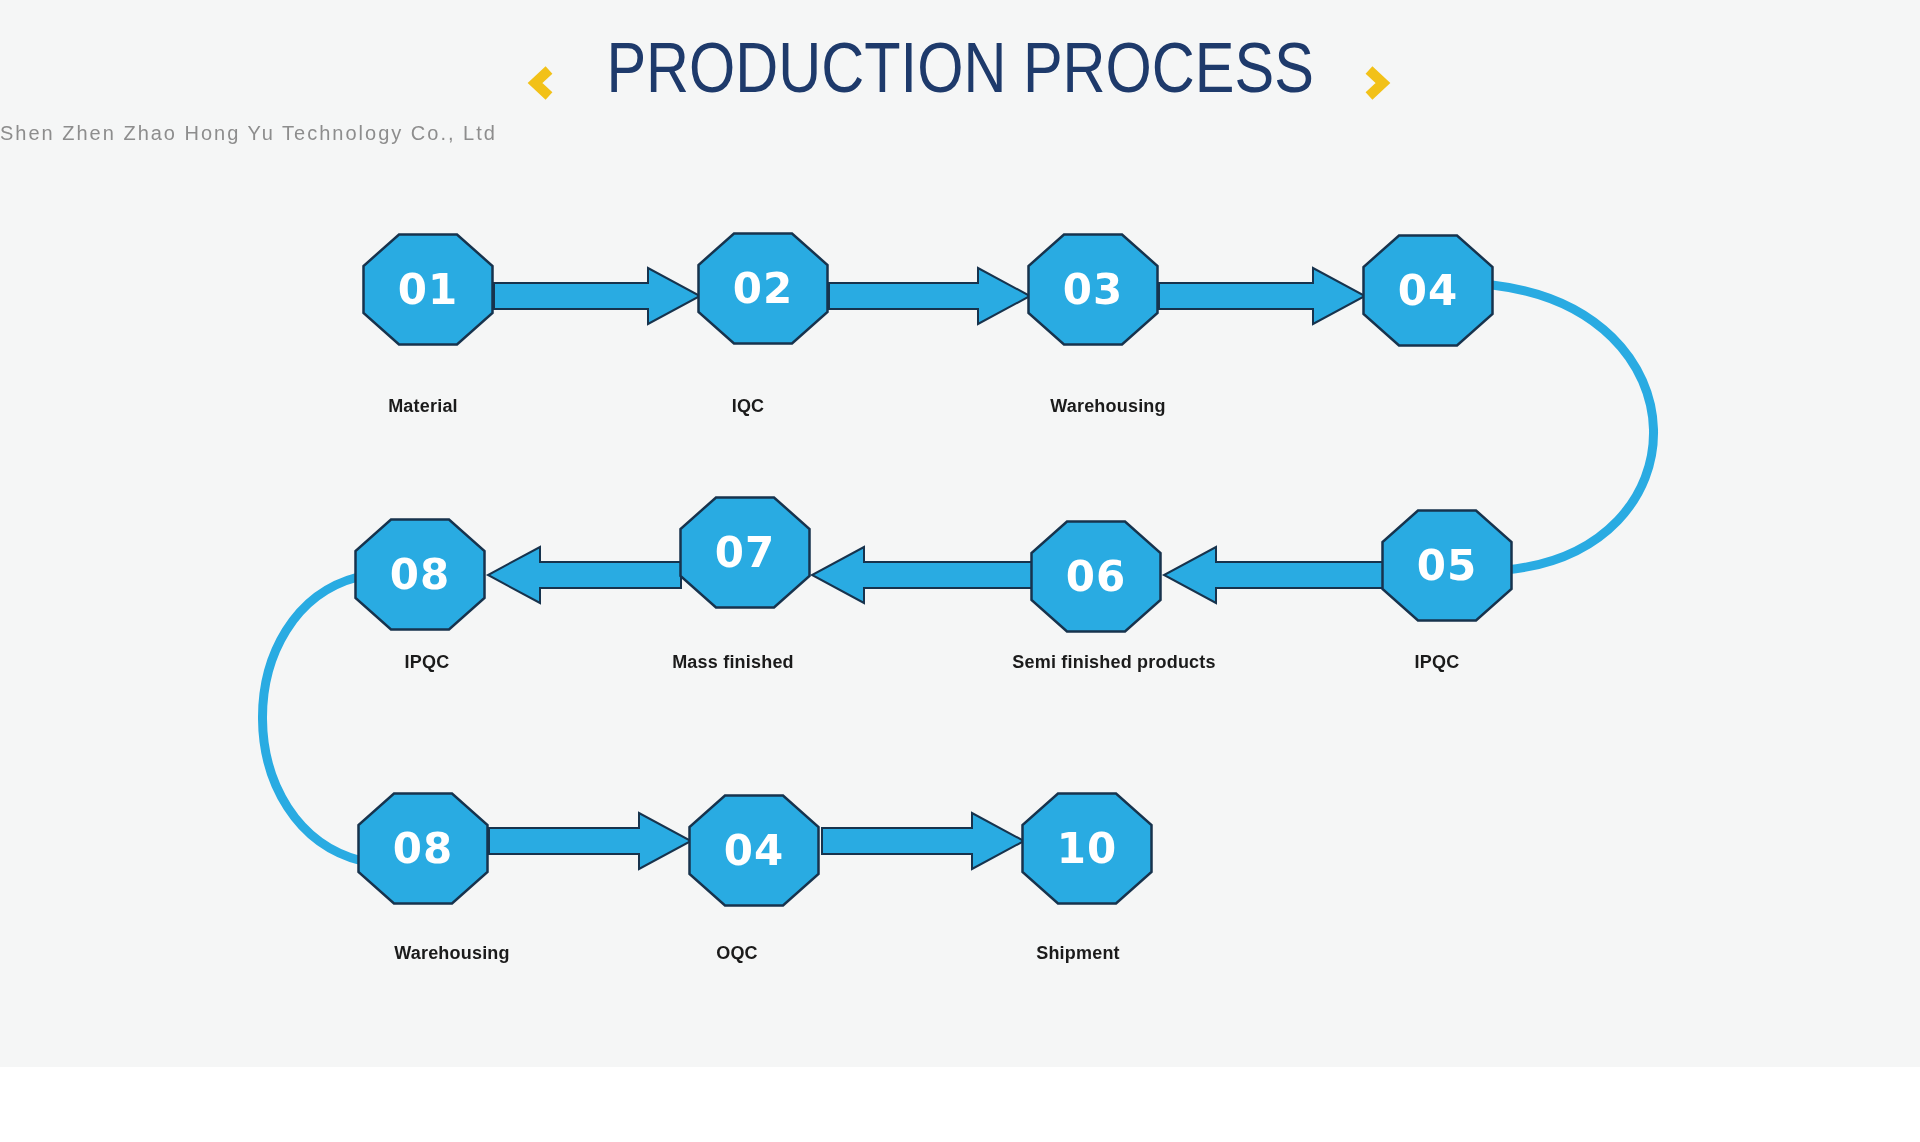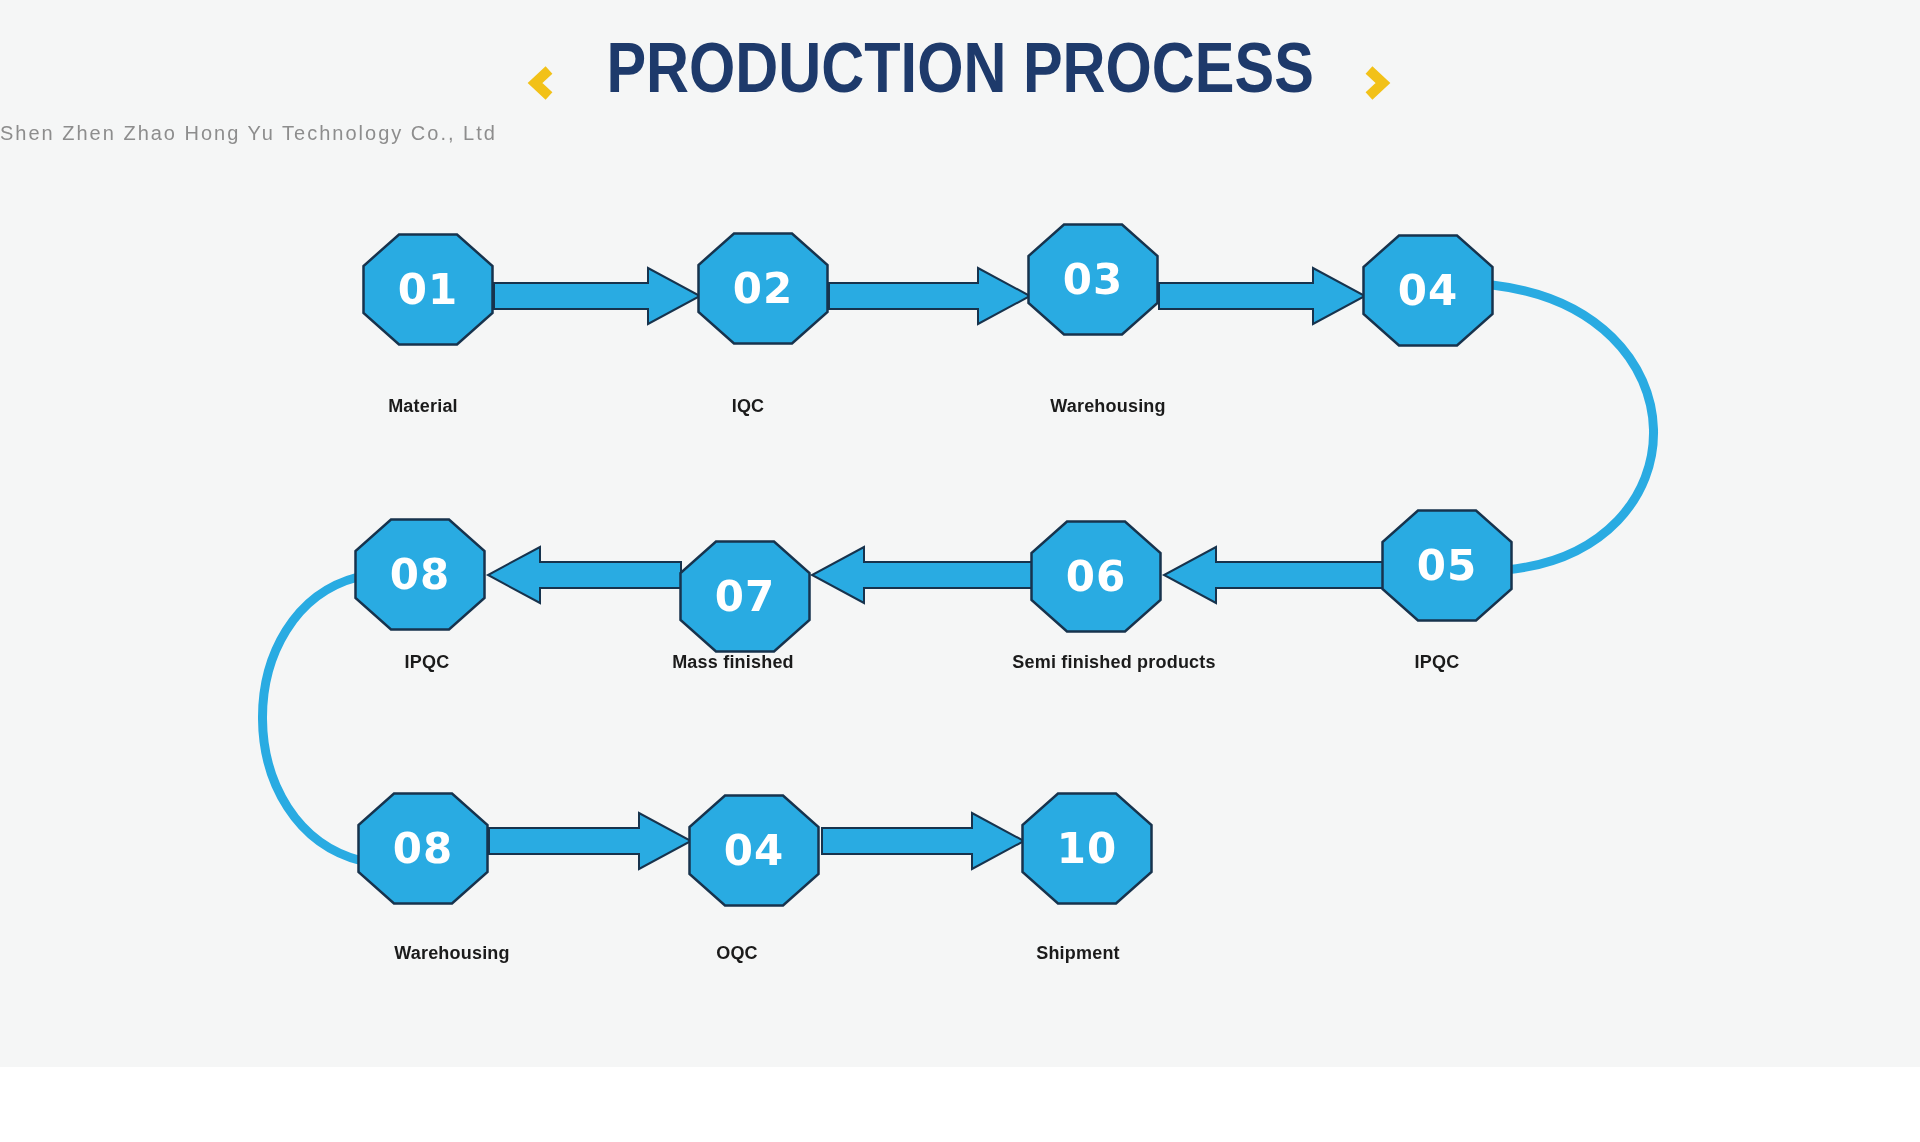--- a/index.html
+++ b/index.html
@@ -2,21 +2,21 @@
 <html style="--bg: #f5f6f6; --accent: #29abe2; --outline: #17334d; --title: #1e3a6b; --chevron: #f2c118; --label: #1b1b1b; --subtitle: #8d8d8d; --number: #ffffff;"><head>
 <meta charset="utf-8">
 <style>
   *{margin:0;padding:0;box-sizing:border-box}
   html,body{width:1920px;height:1142px}
   body{font-family:"Liberation Sans",sans-serif;background:#ffffff}
   .canvas{position:relative;width:1920px;height:1142px;background:var(--bg,#f5f6f6);overflow:hidden}
   .bottom-strip{position:absolute;left:0;top:1067px;width:1920px;height:75px;background:#ffffff}
 
   .title{position:absolute;top:30px;left:0;width:100%;text-align:center;
-         font-size:70px;font-weight:bold;color:var(--title,#1e3a6b);line-height:1.1;white-space:nowrap}
+         font-size:70px;font-weight:normal;color:var(--title,#1e3a6b);line-height:1.1;white-space:nowrap}
   .title span{display:inline-block;transform:scaleX(.85);transform-origin:center}
   .subtitle{position:absolute;top:122px;left:0;width:100%;text-align:left;
             font-size:20px;letter-spacing:2px;color:var(--subtitle,#8d8d8d)}
   .chev{position:absolute;width:28px;height:38px;cursor:pointer}
   .chev polyline{stroke:var(--chevron,#f2c118);stroke-width:10;fill:none}
 
   .connectors{position:absolute;left:0;top:0;width:1920px;height:1142px;z-index:1}
   .flow-curve{stroke:var(--accent,#29abe2);stroke-width:9;fill:none;stroke-linecap:round}
   .flow-arrow{fill:var(--accent,#29abe2);stroke:var(--outline,#17334d);stroke-width:2;stroke-linejoin:miter}
 
@@ -65,21 +65,21 @@
         <polygon points="37,1.5 95,1.5 130.5,33 130.5,80 95,111.5 37,111.5 1.5,80 1.5,33"></polygon>
       </svg>
     <span class="num">01</span>
   </div>
   <div class="node" style="left:697px;top:232px">
     <svg class="oct" viewBox="0 0 132 113">
         <polygon points="37,1.5 95,1.5 130.5,33 130.5,80 95,111.5 37,111.5 1.5,80 1.5,33"></polygon>
       </svg>
     <span class="num">02</span>
   </div>
-  <div class="node" style="left:1027px;top:223px">
+  <div class="node" style="left:1027px;top:233px">
     <svg class="oct" viewBox="0 0 132 113">
         <polygon points="37,1.5 95,1.5 130.5,33 130.5,80 95,111.5 37,111.5 1.5,80 1.5,33"></polygon>
       </svg>
     <span class="num">03</span>
   </div>
   <div class="node" style="left:1362px;top:234px">
     <svg class="oct" viewBox="0 0 132 113">
         <polygon points="37,1.5 95,1.5 130.5,33 130.5,80 95,111.5 37,111.5 1.5,80 1.5,33"></polygon>
       </svg>
     <span class="num">04</span>
@@ -90,21 +90,21 @@
         <polygon points="37,1.5 95,1.5 130.5,33 130.5,80 95,111.5 37,111.5 1.5,80 1.5,33"></polygon>
       </svg>
     <span class="num">05</span>
   </div>
   <div class="node" style="left:1030px;top:520px">
     <svg class="oct" viewBox="0 0 132 113">
         <polygon points="37,1.5 95,1.5 130.5,33 130.5,80 95,111.5 37,111.5 1.5,80 1.5,33"></polygon>
       </svg>
     <span class="num">06</span>
   </div>
-  <div class="node" style="left:679px;top:540px">
+  <div class="node" style="left:679px;top:496px">
     <svg class="oct" viewBox="0 0 132 113">
         <polygon points="37,1.5 95,1.5 130.5,33 130.5,80 95,111.5 37,111.5 1.5,80 1.5,33"></polygon>
       </svg>
     <span class="num">07</span>
   </div>
   <div class="node" style="left:354px;top:518px">
     <svg class="oct" viewBox="0 0 132 113">
         <polygon points="37,1.5 95,1.5 130.5,33 130.5,80 95,111.5 37,111.5 1.5,80 1.5,33"></polygon>
       </svg>
     <span class="num">08</span>

